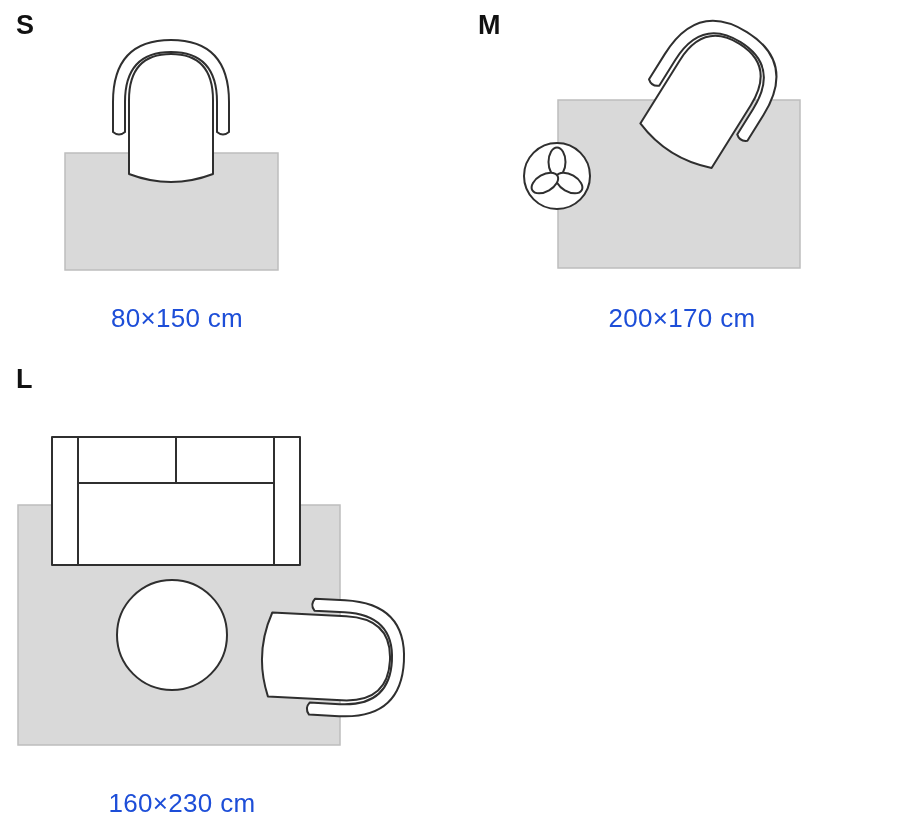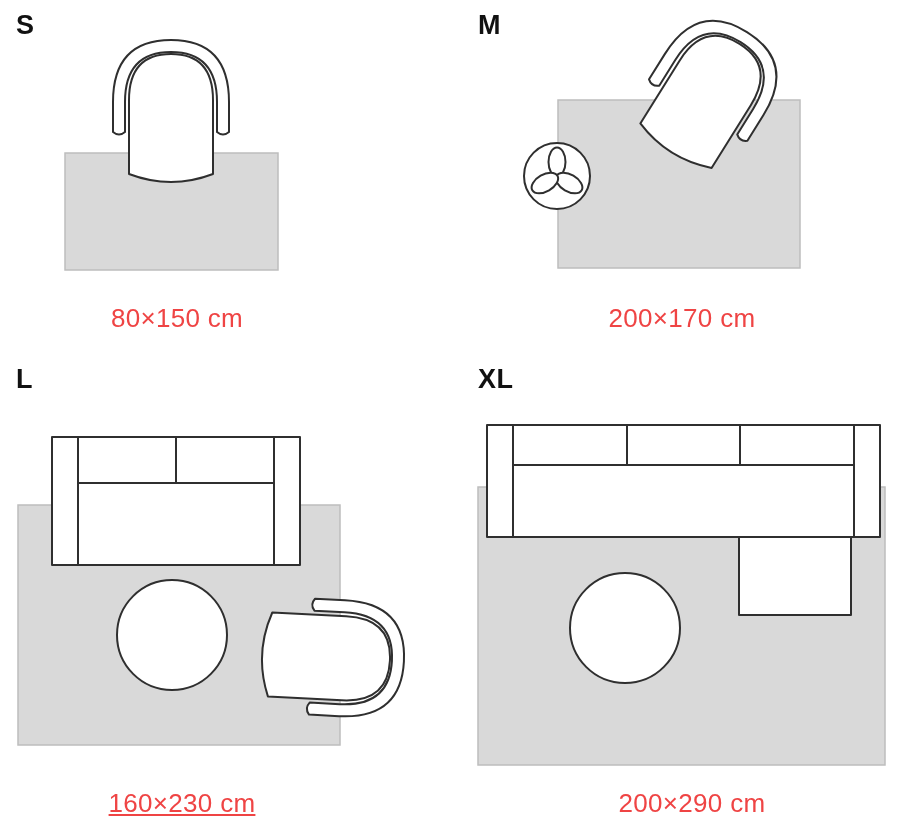--- a/index.html
+++ b/index.html
@@ -15,26 +15,26 @@
   .size-letter{
     position:absolute;font-size:27px;font-weight:700;line-height:1;color:#111;
     z-index:2;letter-spacing:.5px;
   }
   .panel-s .size-letter{left:16px;top:12px;}
   .panel-m .size-letter{left:28px;top:12px;}
   .panel-l .size-letter{left:16px;top:16px;}
   .panel-xl .size-letter{left:28px;top:16px;}
   .illustration{position:absolute;left:0;top:0;z-index:1;}
   .caption{
-    position:absolute;transform:translateX(-50%);font-size:26px;color:#ef4444;
+    position:absolute;transform:translateX(-50%);font-size:26px;color:#1d4ed8;
     white-space:nowrap;z-index:2;letter-spacing:.3px;
   }
   .panel-s .caption{left:177px;top:303px;}
   .panel-m .caption{left:232px;top:303px;}
-  .panel-l .caption{left:182px;top:438px;text-decoration:underline;}
+  .panel-l .caption{left:182px;top:438px;}
   .panel-xl .caption{left:242px;top:438px;}
   svg .rug{fill:#d9d9d9;stroke:#bdbdbd;stroke-width:1.5;}
   svg .furn{fill:#ffffff;stroke:#2f2f2f;stroke-width:2;stroke-linejoin:round;}
   svg .furnline{fill:none;stroke:#2f2f2f;stroke-width:2;stroke-linecap:round;}
 </style>
 </head>
 <body>
 
 <div class="stage">
 
@@ -87,31 +87,14 @@
       </g>
       <circle class="furn" cx="172" cy="285" r="55"></circle>
       <g transform="translate(338,308) rotate(93)">
         <path class="furn" d="M -58 26 L -58 -4 Q -58 -66 0 -66 Q 58 -66 58 -4 L 58 26 Q 52 31 46 26 L 46 -4 Q 46 -54 0 -54 Q -46 -54 -46 -4 L -46 26 Q -52 31 -58 26 Z"></path>
         <path class="furn" d="M -42 68 L -42 -6 Q -42 -52 0 -52 Q 42 -52 42 -6 L 42 68 Q 0 84 -42 68 Z"></path>
       </g>
     </svg>
     <div class="caption">160×230 cm</div>
   </div>
 
-  <div class="panel panel-xl">
-    <span class="size-letter">XL</span>
-    <svg class="illustration" width="450" height="490" viewBox="0 0 450 490">
-      <rect class="rug" x="28" y="137" width="407" height="278"></rect>
-      <g transform="translate(37,75)">
-        <rect class="furn" x="252" y="112" width="112" height="78"></rect>
-        <rect class="furn" x="0" y="0" width="393" height="112"></rect>
-        <line class="furnline" x1="26" y1="0" x2="26" y2="112"></line>
-        <line class="furnline" x1="367" y1="0" x2="367" y2="112"></line>
-        <line class="furnline" x1="26" y1="40" x2="367" y2="40"></line>
-        <line class="furnline" x1="140" y1="0" x2="140" y2="40"></line>
-        <line class="furnline" x1="253" y1="0" x2="253" y2="40"></line>
-      </g>
-      <circle class="furn" cx="175" cy="278" r="55"></circle>
-    </svg>
-    <div class="caption">200×290 cm</div>
-  </div>
 
 </div>
 
 </body></html>

